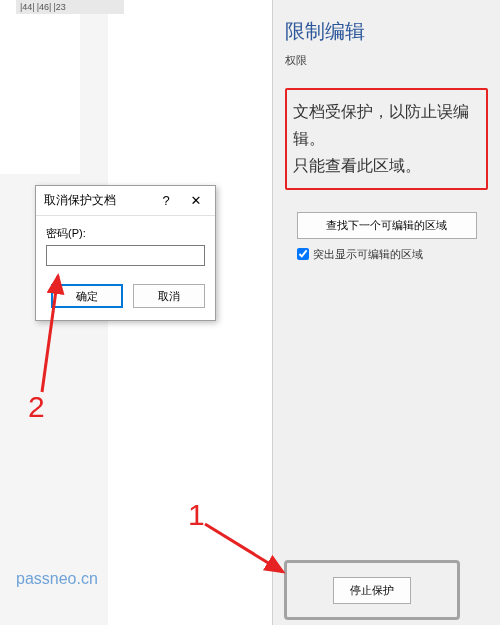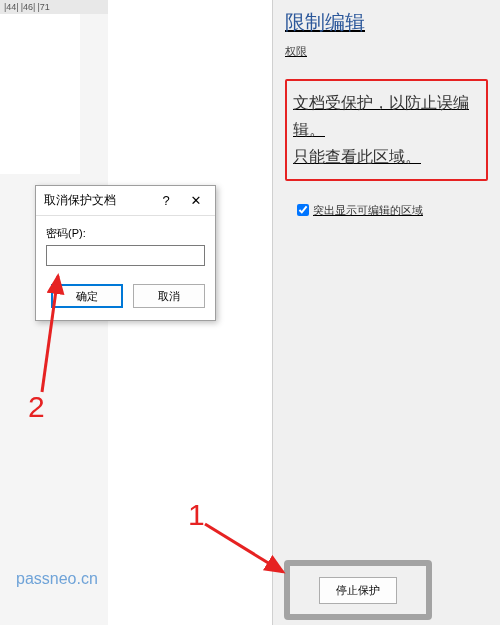--- a/index.html
+++ b/index.html
@@ -1,28 +1,28 @@
 <!DOCTYPE html>
 <html><head>
   <meta charset="utf-8">
   <style>
     * { margin: 0; padding: 0; box-sizing: border-box; font-family: "Microsoft YaHei", sans-serif; }
     body { width: 500px; height: 625px; background: #fff; position: relative; overflow: hidden; }
-    .ruler { position: absolute; top: 0; left: 0; height: 14px; width: 108px; background: #e8e8e8; font-size: 9px; color: #555; display: flex; align-items: center; padding-left: 4px; }
+    .ruler { position: absolute; top: 0; left: 16px; height: 14px; width: 108px; background: #e8e8e8; font-size: 9px; color: #555; display: flex; align-items: center; padding-left: 4px; }
     .ruler span { margin-right: 2px; }
     .doc-area { position: absolute; top: 14px; left: 0; width: 108px; height: 611px; background: #f5f5f5; }
     .doc-page { position: absolute; top: 14px; left: 0; width: 80px; height: 160px; background: #fff; }
-    .right-panel { position: absolute; top: 0; left: 272px; width: 228px; height: 625px; background: #f0f0f0; border-left: 1px solid #d0d0d0; padding: 9px 12px; text-decoration: underline; }
+    .right-panel { position: absolute; top: 0; left: 272px; width: 228px; height: 625px; background: #f0f0f0; border-left: 1px solid #d0d0d0; padding: 18px 12px; }
     .panel-title { color: #2b579a; font-size: 20px; font-weight: 400; margin-bottom: 8px; }
     .section-label { font-size: 11px; color: #444; margin-bottom: 20px; }
     .perm-box { border: 2px solid #e62222; border-radius: 2px; padding: 8px 6px; font-size: 16px; color: #333; line-height: 1.7; margin-bottom: 22px; }
     .panel-btn { display: block; width: 180px; margin: 0 auto 8px auto; padding: 5px 0; font-size: 11px; background: #fdfdfd; border: 1px solid #adadad; cursor: pointer; text-align: center; }
     .chk-row { font-size: 11px; color: #333; display: flex; align-items: center; gap: 4px; margin-top: 4px; margin-left: 12px; }
     .chk-row input { width: 12px; height: 12px; }
-    .stop-box { position: absolute; left: 284px; top: 560px; width: 148px; height: 60px; border: 6px solid #a3a3a3; border-radius: 4px; display: flex; align-items: center; justify-content: center; }
+    .stop-box { position: absolute; left: 284px; top: 560px; width: 176px; height: 60px; border: 3px solid #a3a3a3; border-radius: 4px; display: flex; align-items: center; justify-content: center; }
     .stop-btn { padding: 5px 16px; font-size: 11px; background: #fdfdfd; border: 1px solid #adadad; cursor: pointer; }
     .dialog { position: absolute; left: 35px; top: 185px; width: 181px; background: #fff; border: 1px solid #9e9e9e; box-shadow: 2px 2px 6px rgba(0,0,0,0.25); }
     .dlg-title { height: 30px; background: #fff; display: flex; align-items: center; justify-content: space-between; padding: 0 4px 0 8px; font-size: 12px; border-bottom: 1px solid #e0e0e0; }
     .dlg-title-text { flex: 1; }
     .dlg-ctrl { width: 30px; text-align: center; font-size: 13px; cursor: pointer; }
     .dlg-body { padding: 10px 10px 12px 10px; }
     .dlg-label { font-size: 11px; margin-bottom: 4px; display: block; }
     .dlg-input { width: 100%; height: 21px; border: 1px solid #7a7a7a; padding: 0 3px; font-size: 11px; }
     .dlg-btns { display: flex; justify-content: flex-end; gap: 10px; margin-top: 18px; }
     .dlg-btn { width: 72px; height: 24px; font-size: 11px; border: 1px solid #adadad; background: #fdfdfd; cursor: pointer; }
@@ -32,32 +32,33 @@
     .anno2 { left: 28px; top: 390px; }
     .arrow { position: absolute; pointer-events: none; }
     .watermark { position: absolute; left: 16px; top: 570px; font-size: 16px; color: #6fa3d8; font-family: Arial, sans-serif; }
   </style>
 </head>
 <body>
 
 <div class="ruler">
   <span>|44|</span>
   <span>|46|</span>
-  <span>|71</span>
+  <span>|23</span>
 </div>
 <div class="doc-area"></div>
 <div class="doc-page"></div>
 
 <div class="right-panel">
   <div class="panel-title">限制编辑</div>
   <div class="section-label">权限</div>
   <div class="perm-box">
     <div>文档受保护，以防止误编辑。</div>
     <div>只能查看此区域。</div>
   </div>
+  <button class="panel-btn">查找下一个可编辑的区域</button>
   <label class="chk-row">
     <input type="checkbox" checked="" style="">
     <span>突出显示可编辑的区域</span>
   </label>
 </div>
 
 <div class="stop-box">
   <button class="stop-btn">停止保护</button>
 </div>
 

